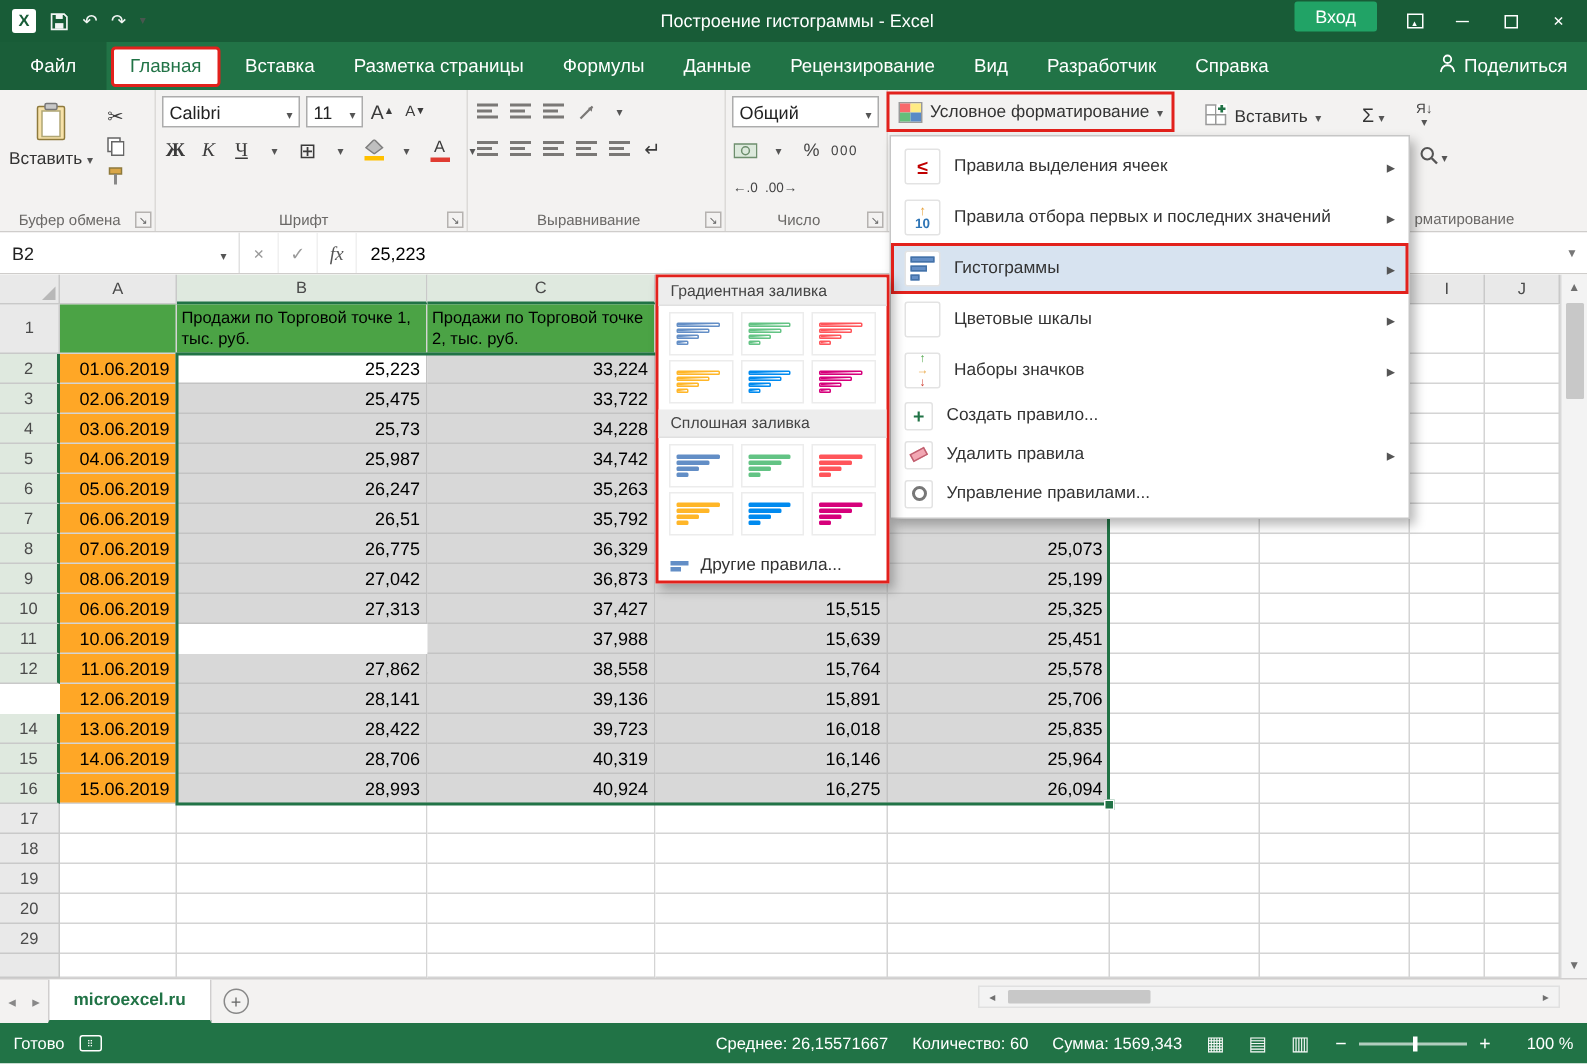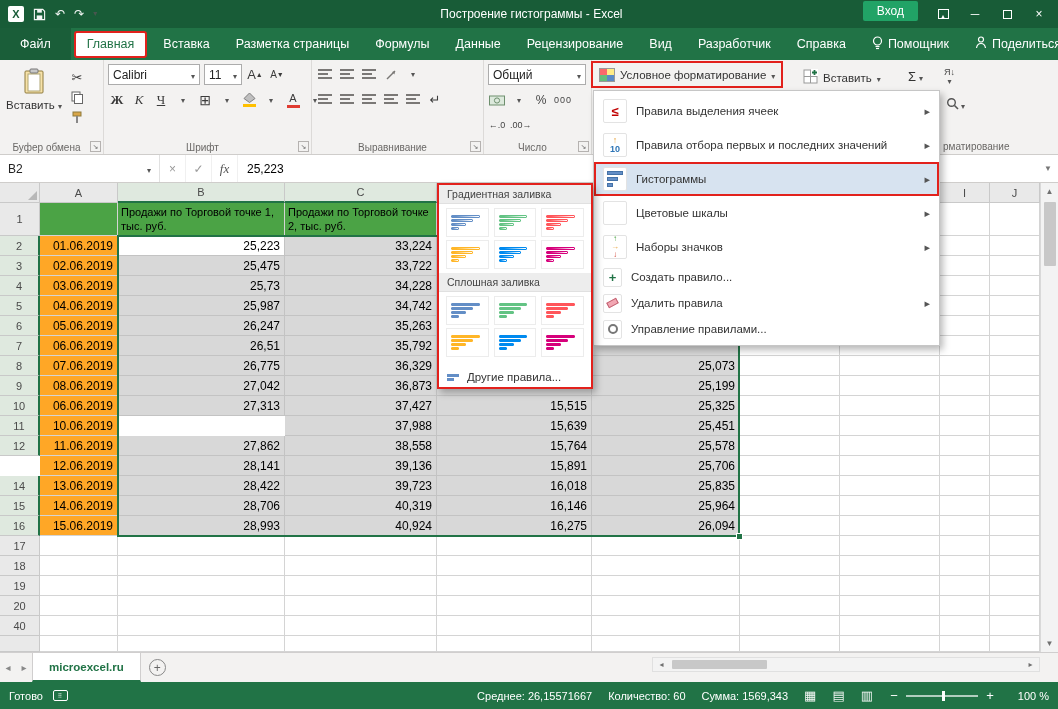--- a/index.html
+++ b/index.html
@@ -209,28 +209,20 @@
     <div class="tab">Вставка</div>
     <div class="tab">Разметка страницы</div>
     <div class="tab">Формулы</div>
     <div class="tab">Данные</div>
     <div class="tab">Рецензирование</div>
     <div class="tab">Вид</div>
     <div class="tab">Разработчик</div>
     <div class="tab">Справка</div>
     <div class="spacer"></div>
     <div class="tab">
-      <span><svg width="11" height="14" viewBox="0 0 11 14">
-            <circle cx="5.5" cy="5" r="4" fill="none" stroke="#fff" stroke-width="1.2"></circle>
-            <line x1="3.5" y1="10.5" x2="7.5" y2="10.5" stroke="#fff" stroke-width="1.2"></line>
-            <line x1="4" y1="12.5" x2="7" y2="12.5" stroke="#fff" stroke-width="1.2"></line>
-          </svg></span>
-      <span>Помощник</span>
-    </div>
-    <div class="tab">
       <span><svg width="12" height="13" viewBox="0 0 12 13">
             <circle cx="6" cy="3.5" r="2.5" fill="none" stroke="#fff" stroke-width="1.2"></circle>
             <path d="M1.5 12c.5-3 2.5-4.5 4.5-4.5s4 1.5 4.5 4.5" fill="none" stroke="#fff" stroke-width="1.2"></path>
           </svg></span>
       <span>Поделиться</span>
     </div>
   </div>
 
   <div class="ribbon">
     <div class="rgroup g-clip">
@@ -707,21 +699,21 @@
           <div class="gcell cell" style="width: 167px;"></div>
           <div class="gcell cell" style="width: 152px;"></div>
           <div class="gcell cell" style="width: 155px;"></div>
           <div class="gcell cell" style="width: 148px;"></div>
           <div class="gcell cell" style="width: 100px;"></div>
           <div class="gcell cell" style="width: 100px;"></div>
           <div class="gcell cell" style="width: 50px;"></div>
           <div class="gcell cell" style="width: 50px;"></div>
         </div>
         <div class="grow" style="height: 20px;">
-          <div class="gcell hdr rowhdr" style="width: 40px;">40</div>
+          <div class="gcell hdr rowhdr" style="width: 40px;">29</div>
           <div class="gcell cell" style="width: 78px;"></div>
           <div class="gcell cell" style="width: 167px;"></div>
           <div class="gcell cell" style="width: 152px;"></div>
           <div class="gcell cell" style="width: 155px;"></div>
           <div class="gcell cell" style="width: 148px;"></div>
           <div class="gcell cell" style="width: 100px;"></div>
           <div class="gcell cell" style="width: 100px;"></div>
           <div class="gcell cell" style="width: 50px;"></div>
           <div class="gcell cell" style="width: 50px;"></div>
         </div>

